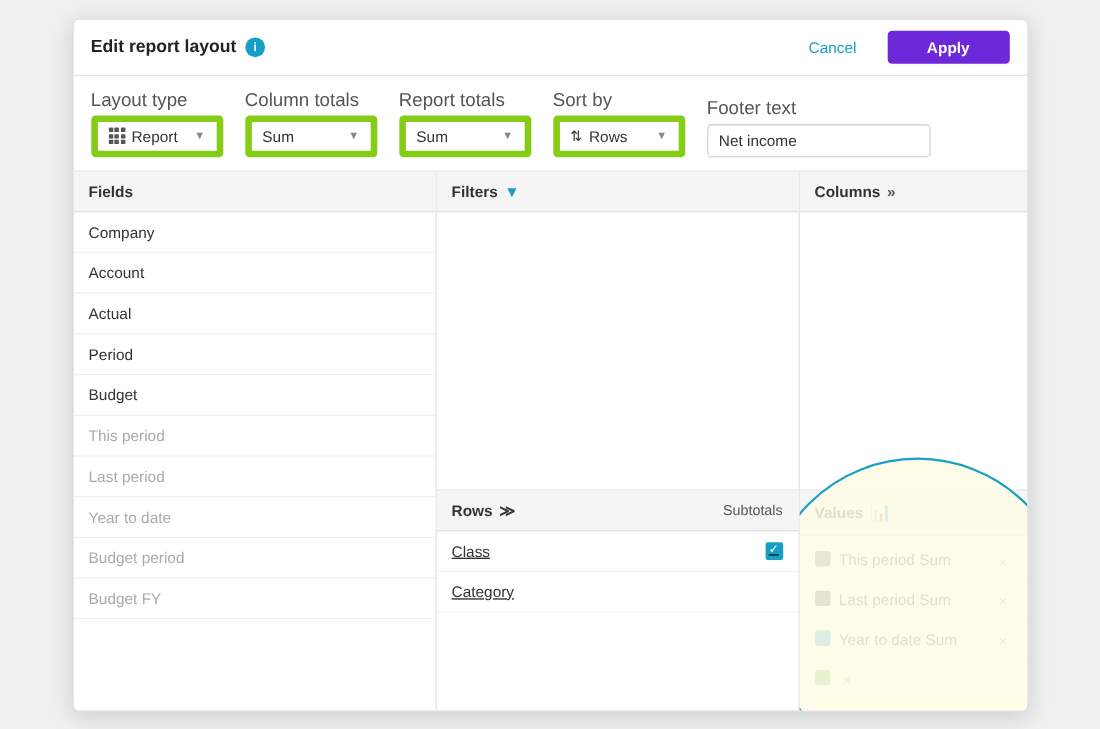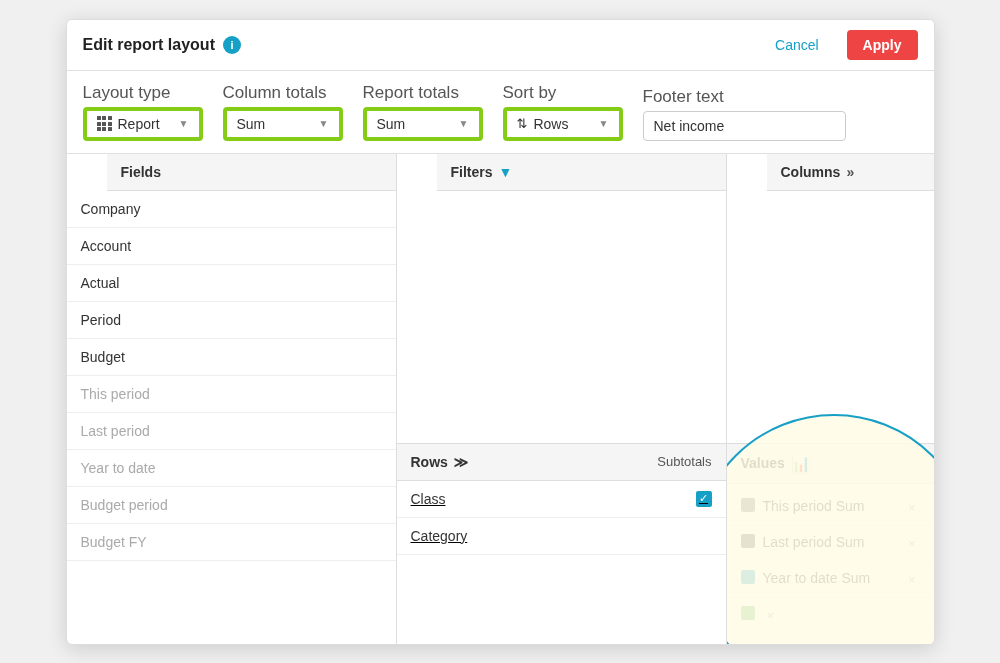--- a/index.html
+++ b/index.html
@@ -59,23 +59,23 @@
       padding: 7px 20px;
       border: none;
       background: transparent;
       color: #17a0c6;
       font-size: 14px;
       font-weight: 500;
       cursor: pointer;
       border-radius: 4px;
     }
     .btn-apply {
-      padding: 7px 16px;
+      padding: 7px 36px;
       border: none;
-      background: #ef4444;
+      background: #6d28d9;
       color: #fff;
       font-size: 14px;
       font-weight: 600;
       cursor: pointer;
       border-radius: 4px;
     }
     .toolbar {
       display: flex;
       align-items: flex-end;
       gap: 20px;
@@ -89,21 +89,21 @@
       gap: 4px;
     }
     .toolbar-label {
       font-size: 17px;
       color: #555;
       font-weight: 400;
     }
     .toolbar-select {
       display: flex;
       align-items: center;
-      border: 4px solid #84cc16;
+      border: 6px solid #84cc16;
       border-radius: 4px;
       padding: 5px 10px;
       background: #fff;
       cursor: pointer;
       gap: 6px;
       min-width: 120px;
       font-size: 14px;
       color: #333;
     }
     .toolbar-select .grid-icon {
@@ -140,21 +140,20 @@
     .panel-header {
       display: flex;
       align-items: center;
       gap: 6px;
       padding: 10px 14px;
       background: #f5f5f5;
       border-bottom: 1px solid #ddd;
       font-weight: 600;
       font-size: 14px;
       color: #333;
-      margin-left: 40px;
     }
     .panel-header .filter-icon {
       color: #17a0c6;
     }
     .panel-header .double-chevron {
       font-size: 13px;
       color: #555;
     }
     .fields-list {
       overflow-y: auto;

